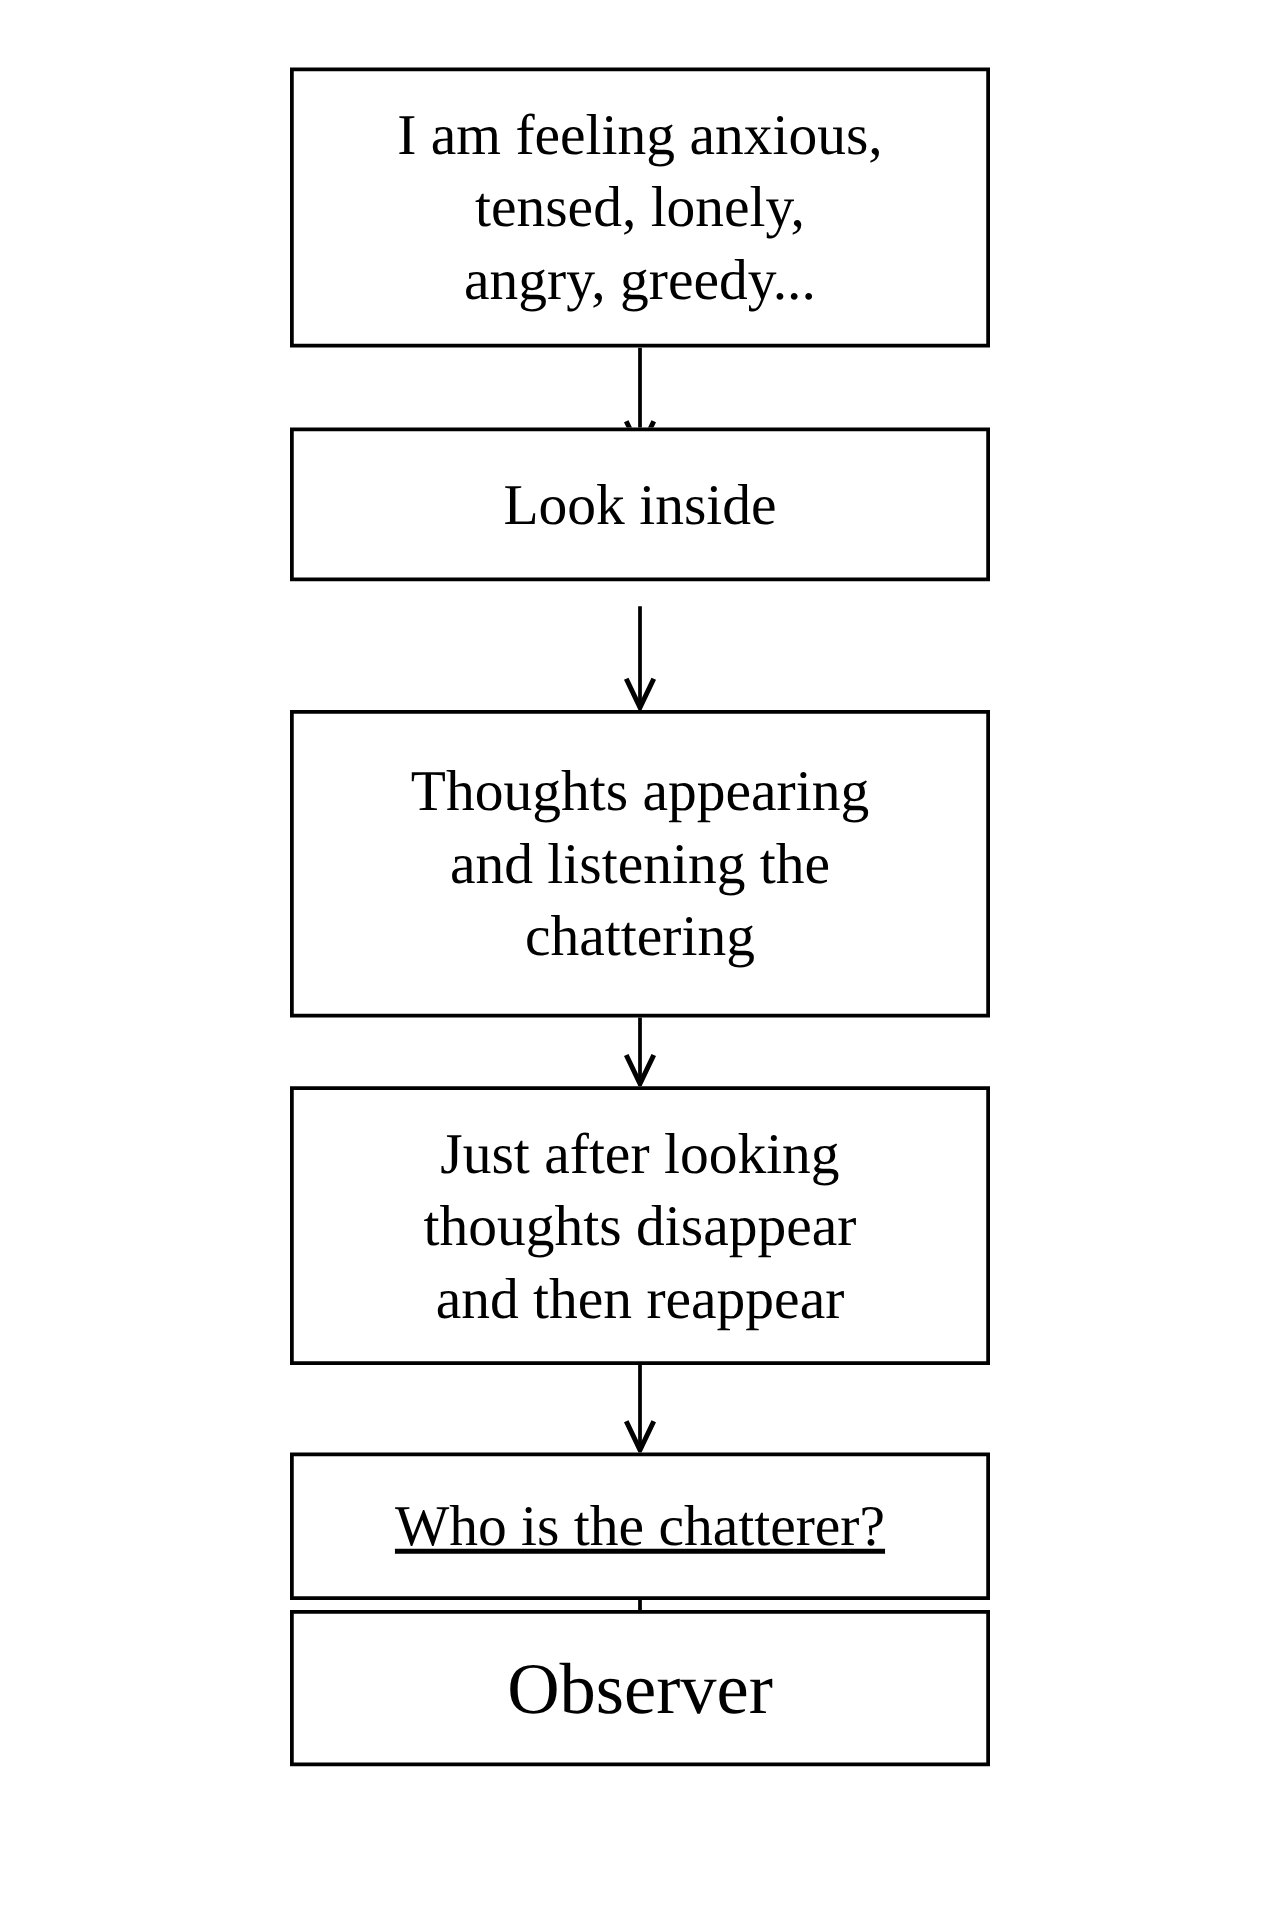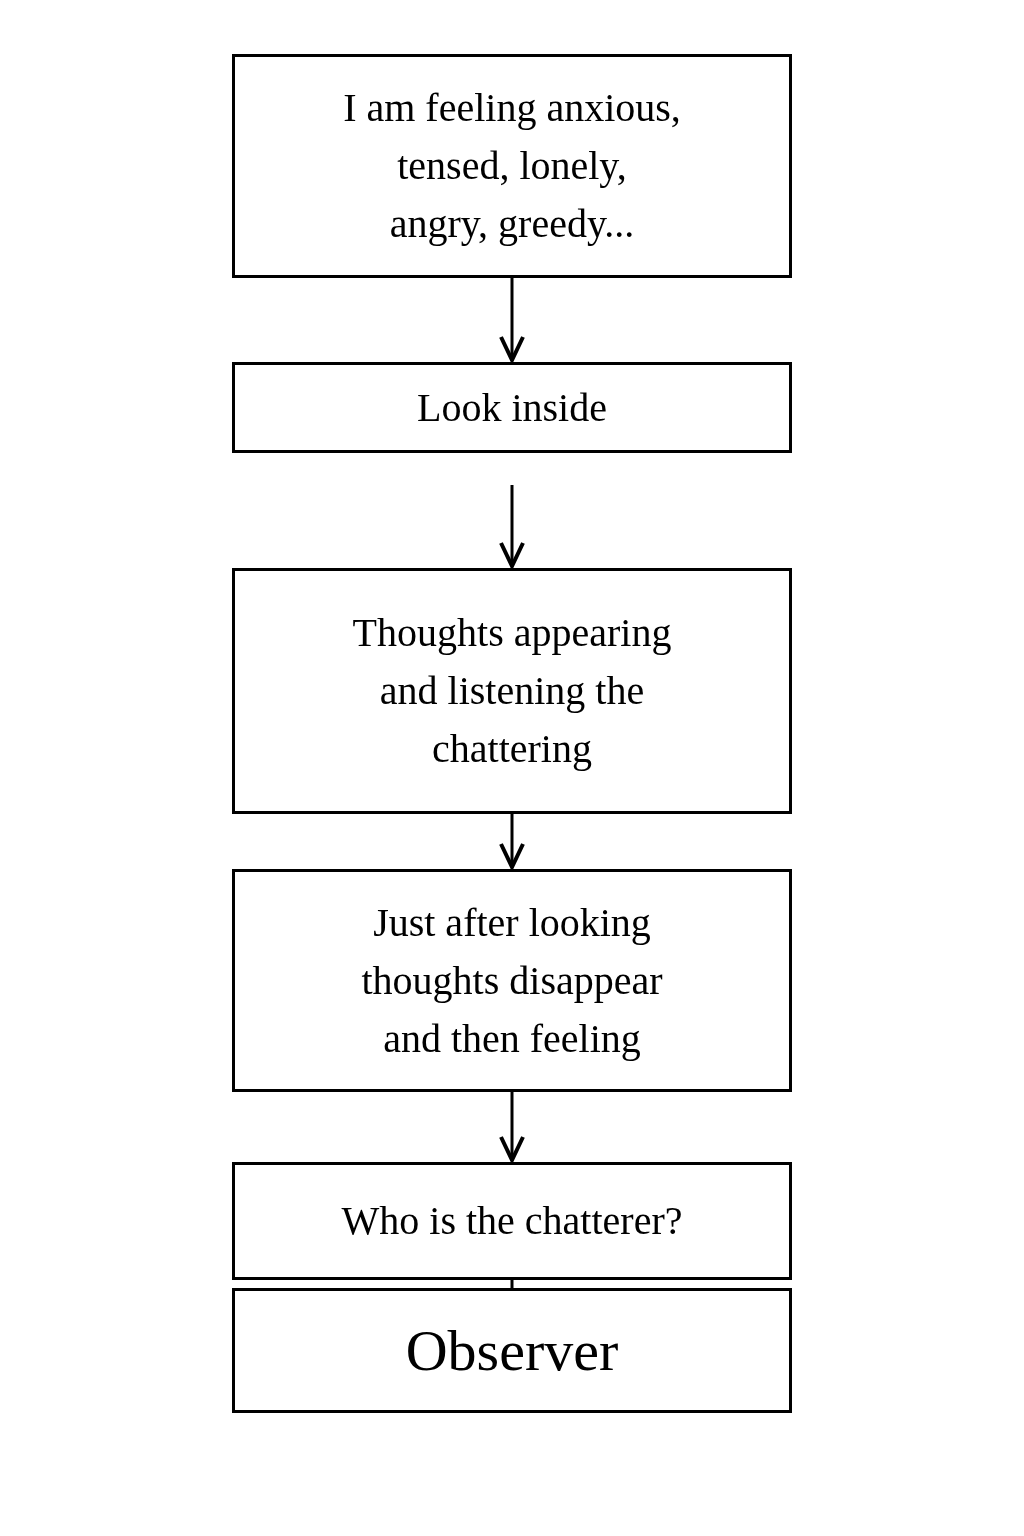--- a/index.html
+++ b/index.html
@@ -33,21 +33,21 @@
     display: flex;
     align-items: center;
     justify-content: center;
     text-align: center;
   }
 
   .node-text {
     display: block;
     width: 100%;
     text-align: center;
-    font-size: 40px;
+    font-size: 46px;
     line-height: 58px;
     color: #000000;
     white-space: pre-line;
     letter-spacing: 0px;
   }
 
   .node-text.emphasis {
     font-size: 58px;
     line-height: 64px;
   }
@@ -109,37 +109,37 @@
       <polyline class="conn-head" points="501,1325 512,1348 523,1325"></polyline>
     </g>
   </svg>
 
   <div class="node-box" style="top:54px; height:224px;">
     <span class="node-text">I am feeling anxious,
 tensed, lonely,
 angry, greedy...</span>
   </div>
 
-  <div class="node-box" style="top:362px; height:91px;">
+  <div class="node-box" style="top:342px; height:123px;">
     <span class="node-text">Look inside</span>
   </div>
 
   <div class="node-box" style="top:568px; height:246px;">
     <span class="node-text">Thoughts appearing
 and listening the
 chattering</span>
   </div>
 
   <div class="node-box" style="top:869px; height:223px;">
     <span class="node-text">Just after looking
 thoughts disappear
-and then feeling</span>
+and then reappear</span>
   </div>
 
-  <div class="node-box" style="top:1162px; height:118px;">
+  <div class="node-box" style="top:1162px; height:118px;text-decoration:underline;">
     <span class="node-text">Who is the chatterer?</span>
   </div>
 
   <div class="node-box" style="top:1288px; height:125px;">
     <span class="node-text emphasis">Observer</span>
   </div>
 
 </div>
 
 </body></html>

